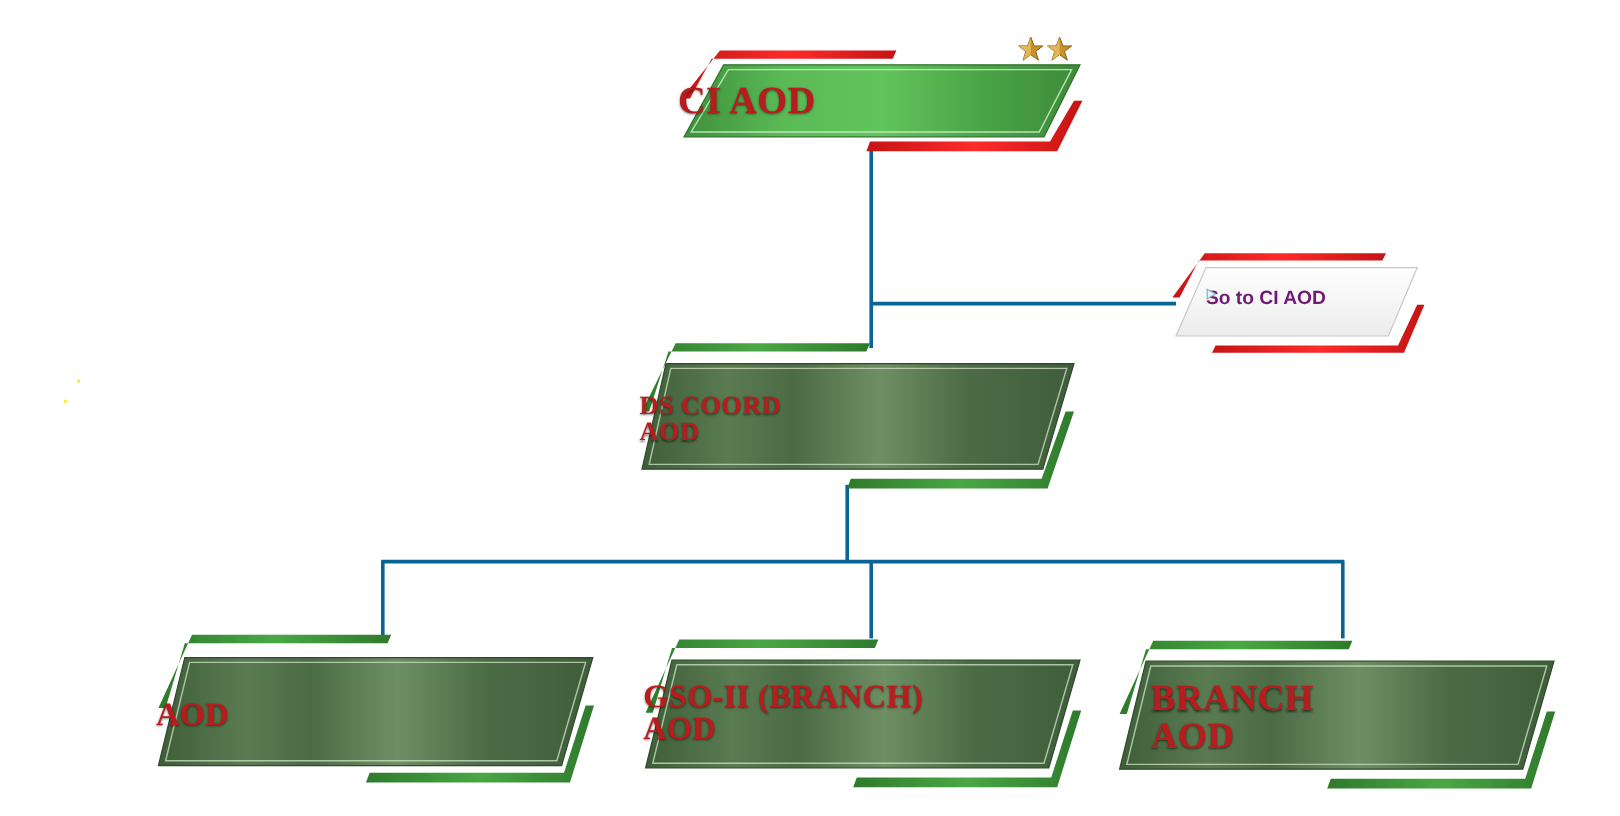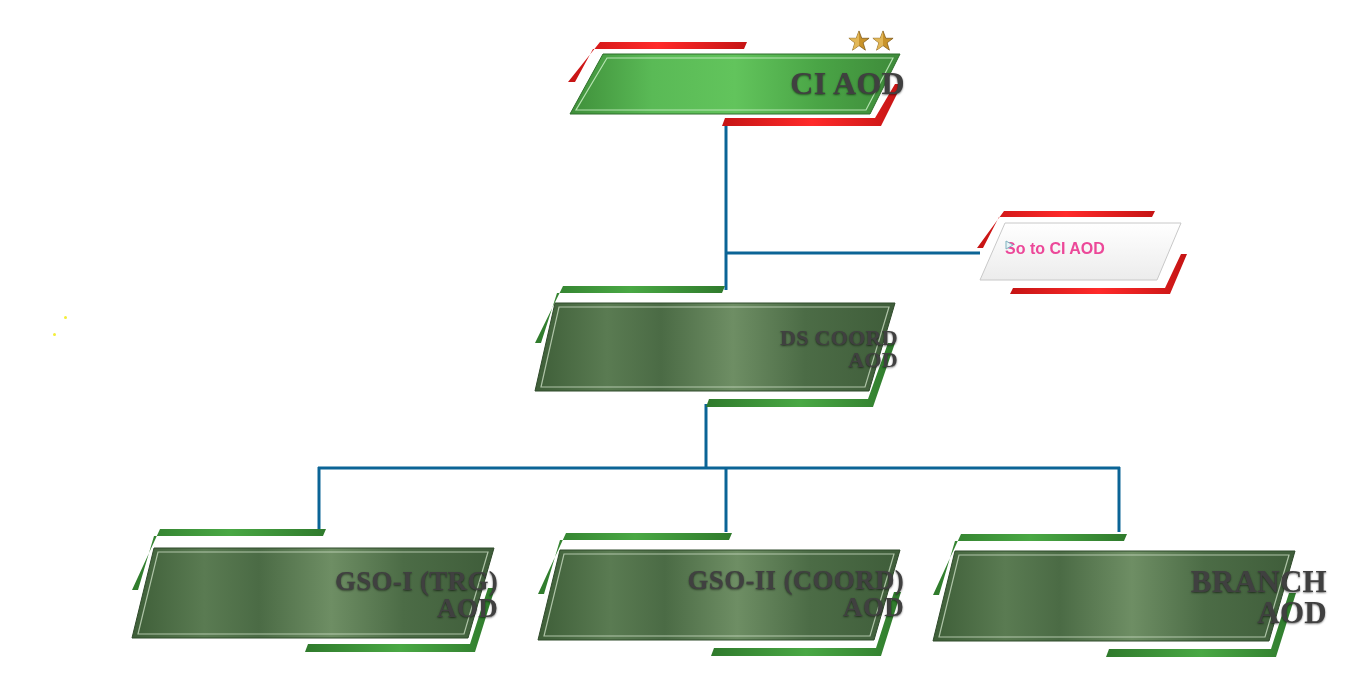--- a/index.html
+++ b/index.html
@@ -3,31 +3,31 @@
   <meta charset="utf-8">
   <style>
     html, body { margin: 0; padding: 0; background: #ffffff; }
     body { width: 1350px; height: 680px; position: relative; overflow: hidden; font-family: "Liberation Serif", serif; }
     .stage { position: absolute; left: 0; top: 0; width: 1350px; height: 680px; }
     svg.connectors { position: absolute; left: 0; top: 0; width: 1350px; height: 680px; }
     .node { position: absolute; }
     .node svg { position: absolute; left: 0; top: 0; overflow: visible; }
     .node .label {
       position: absolute; left: 0; top: 0; width: 100%; height: 100%;
-      display: flex; align-items: flex-end; justify-content: center; flex-direction: column;
-      color: #404040; font-family: "Liberation Serif", "DejaVu Serif", serif; font-weight: bold;
+      display: flex; align-items: flex-start; justify-content: center; flex-direction: column;
+      color: #b91c1c; font-family: "Liberation Serif", "DejaVu Serif", serif; font-weight: bold;
       text-align: center; line-height: 1.0; text-shadow: 0 1px 2px rgba(0,0,0,0.55);
       letter-spacing: 0.3px;
     }
     .node .label span { display: block; }
     .stars { position: absolute; display: flex; gap: 2px; }
     .star { width: 22px; height: 22px; }
     .so-label {
       position: absolute; display: flex; align-items: center; gap: 8px;
-      font-family: "Liberation Sans", "DejaVu Sans", sans-serif; font-weight: bold; font-size: 16px; color: #ec4899;
+      font-family: "Liberation Sans", "DejaVu Sans", sans-serif; font-weight: bold; font-size: 16px; color: #701a75;
     }
     .dot { position: absolute; width: 3px; height: 3px; border-radius: 50%; background: #f3ee3a; }
   </style>
 </head>
 <body>
 
 <div class="stage">
 
   <svg class="connectors" viewBox="0 0 1350 680">
     <g fill="none" stroke="#0b6496" stroke-width="3">
@@ -137,34 +137,33 @@
   </div>
 
   <div class="node" style="left:130px;top:528px;width:368px;height:124px;">
     <svg width="368" height="124" viewBox="0 0 368 124">
       <polygon points="30,1 196,1 193,8 24,8 8,62 2,62" fill="url(#gGreenBar)"></polygon>
       <polygon points="178,116 340,116 358,60 365,60 345,124 175,124" fill="url(#gGreenBar)"></polygon>
       <polygon points="24,20 364,20 338,110 2,110" fill="url(#gDark)" stroke="#2f4a2b" stroke-width="1"></polygon>
       <polygon points="28,24 358,24 334,106 8,106" fill="none" stroke="#c9dcc2" stroke-width="1.2" opacity="0.8"></polygon>
     </svg>
     <div class="label" style="font-size:27px;top:5px;">
-      <span>GSO-I (TRG)</span>
       <span>AOD</span>
     </div>
   </div>
 
   <div class="node" style="left:536px;top:532px;width:368px;height:124px;">
     <svg width="368" height="124" viewBox="0 0 368 124">
       <polygon points="30,1 196,1 193,8 24,8 8,62 2,62" fill="url(#gGreenBar)"></polygon>
       <polygon points="178,116 340,116 358,60 365,60 345,124 175,124" fill="url(#gGreenBar)"></polygon>
       <polygon points="24,18 364,18 338,108 2,108" fill="url(#gDark)" stroke="#2f4a2b" stroke-width="1"></polygon>
       <polygon points="28,22 358,22 334,104 8,104" fill="none" stroke="#c9dcc2" stroke-width="1.2" opacity="0.8"></polygon>
     </svg>
     <div class="label" style="font-size:27px;top:0px;">
-      <span>GSO-II (COORD)</span>
+      <span>GSO-II (BRANCH)</span>
       <span>AOD</span>
     </div>
   </div>
 
   <div class="node" style="left:931px;top:533px;width:368px;height:124px;">
     <svg width="368" height="124" viewBox="0 0 368 124">
       <polygon points="30,1 196,1 193,8 24,8 8,62 2,62" fill="url(#gGreenBar)"></polygon>
       <polygon points="178,116 340,116 358,60 365,60 345,124 175,124" fill="url(#gGreenBar)"></polygon>
       <polygon points="24,18 364,18 338,108 2,108" fill="url(#gDark)" stroke="#2f4a2b" stroke-width="1"></polygon>
       <polygon points="28,22 358,22 334,104 8,104" fill="none" stroke="#c9dcc2" stroke-width="1.2" opacity="0.8"></polygon>

